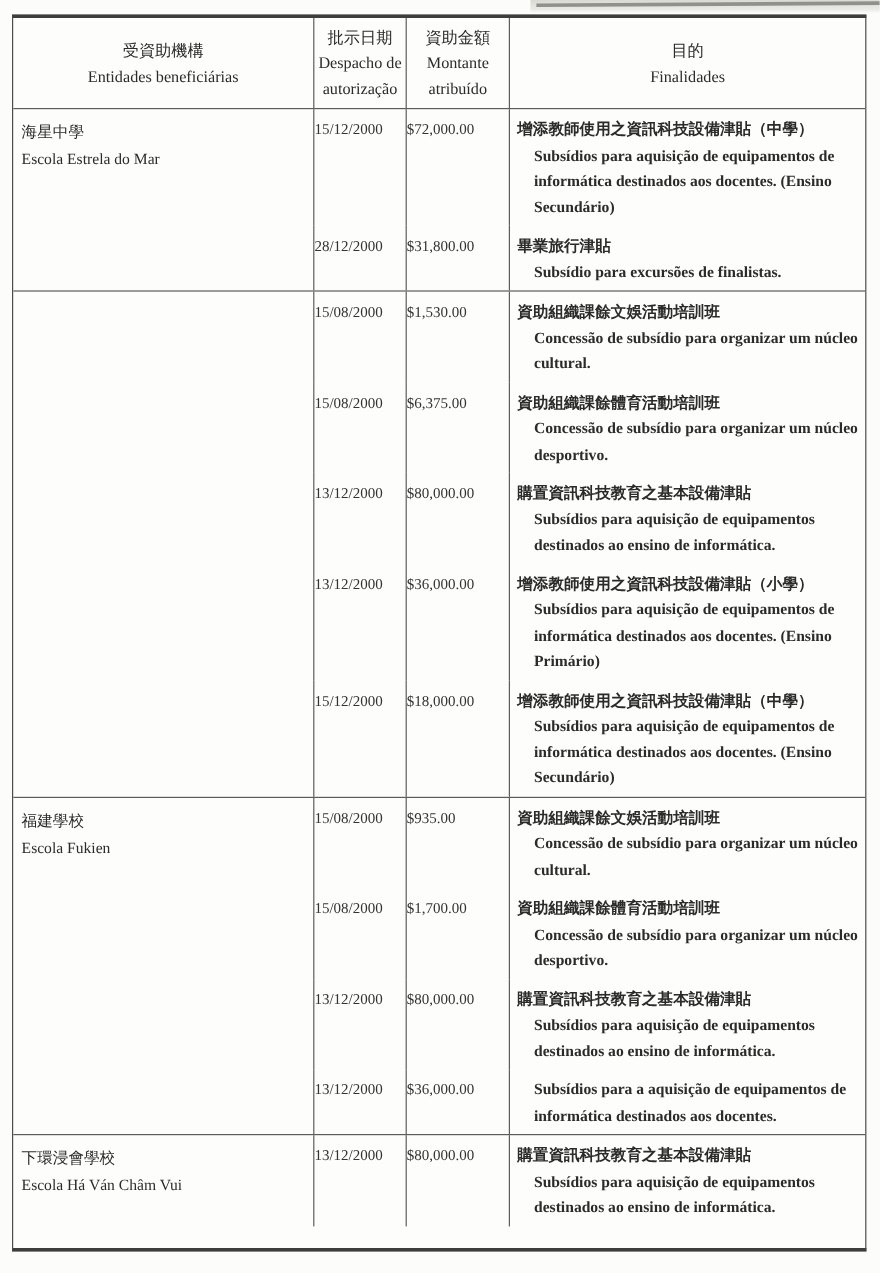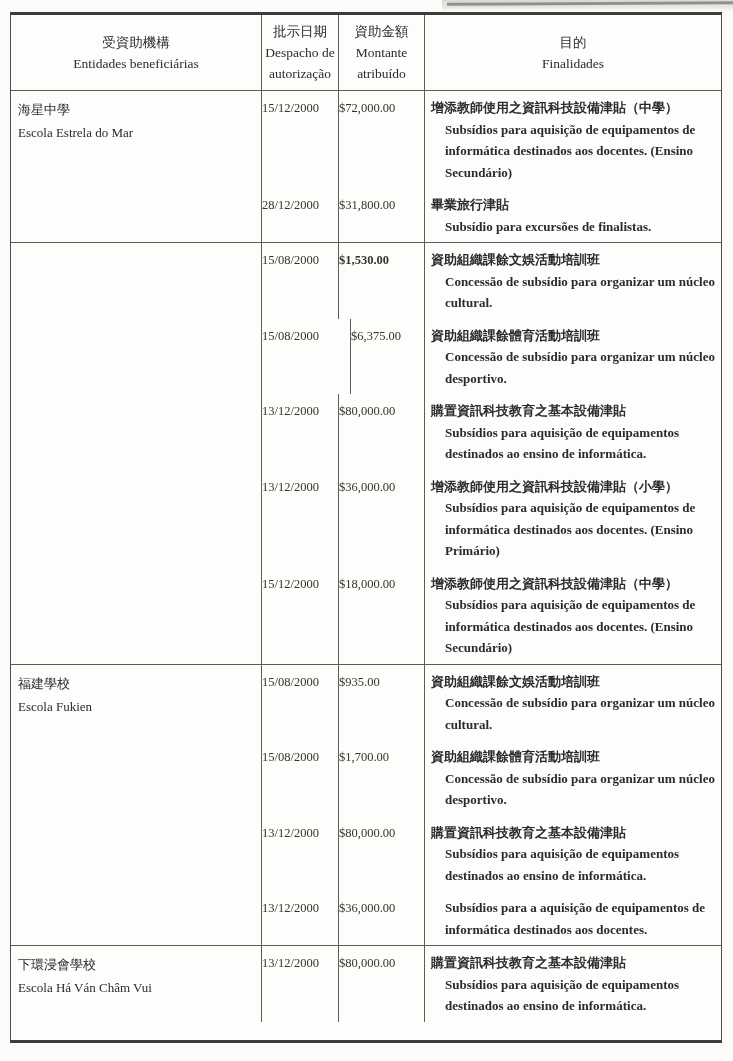--- a/index.html
+++ b/index.html
@@ -104,27 +104,27 @@
         </div>
         <div class="cell-date c2" style="grid-row: 2;">28/12/2000</div>
         <div class="cell-amt c3" style="grid-row: 2;">$31,800.00</div>
         <div class="cell-pur c4" style="grid-row: 2;">
           <span class="pur-zh">畢業旅行津貼</span>
           <span class="pur-pt">Subsídio para excursões de finalistas.</span>
         </div>
       </div>
       <div class="section">
         <div class="cell-date c2" style="grid-row: 1;">15/08/2000</div>
-        <div class="cell-amt c3" style="grid-row: 1; font-weight: bold;">$1,530.00</div>
+        <div class="cell-amt c3" style="grid-row: 1;">$1,530.00</div>
         <div class="cell-pur c4" style="grid-row: 1;">
           <span class="pur-zh">資助組織課餘文娛活動培訓班</span>
           <span class="pur-pt">Concessão de subsídio para organizar um núcleo cultural.</span>
         </div>
         <div class="cell-date c2" style="grid-row: 2;">15/08/2000</div>
-        <div class="cell-amt c3" style="grid-row: 2; margin-left: 12px;">$6,375.00</div>
+        <div class="cell-amt c3" style="grid-row: 2;">$6,375.00</div>
         <div class="cell-pur c4" style="grid-row: 2;">
           <span class="pur-zh">資助組織課餘體育活動培訓班</span>
           <span class="pur-pt">Concessão de subsídio para organizar um núcleo desportivo.</span>
         </div>
         <div class="cell-date c2" style="grid-row: 3;">13/12/2000</div>
         <div class="cell-amt c3" style="grid-row: 3;">$80,000.00</div>
         <div class="cell-pur c4" style="grid-row: 3;">
           <span class="pur-zh">購置資訊科技教育之基本設備津貼</span>
           <span class="pur-pt">Subsídios para aquisição de equipamentos destinados ao ensino de informática.</span>
         </div>

